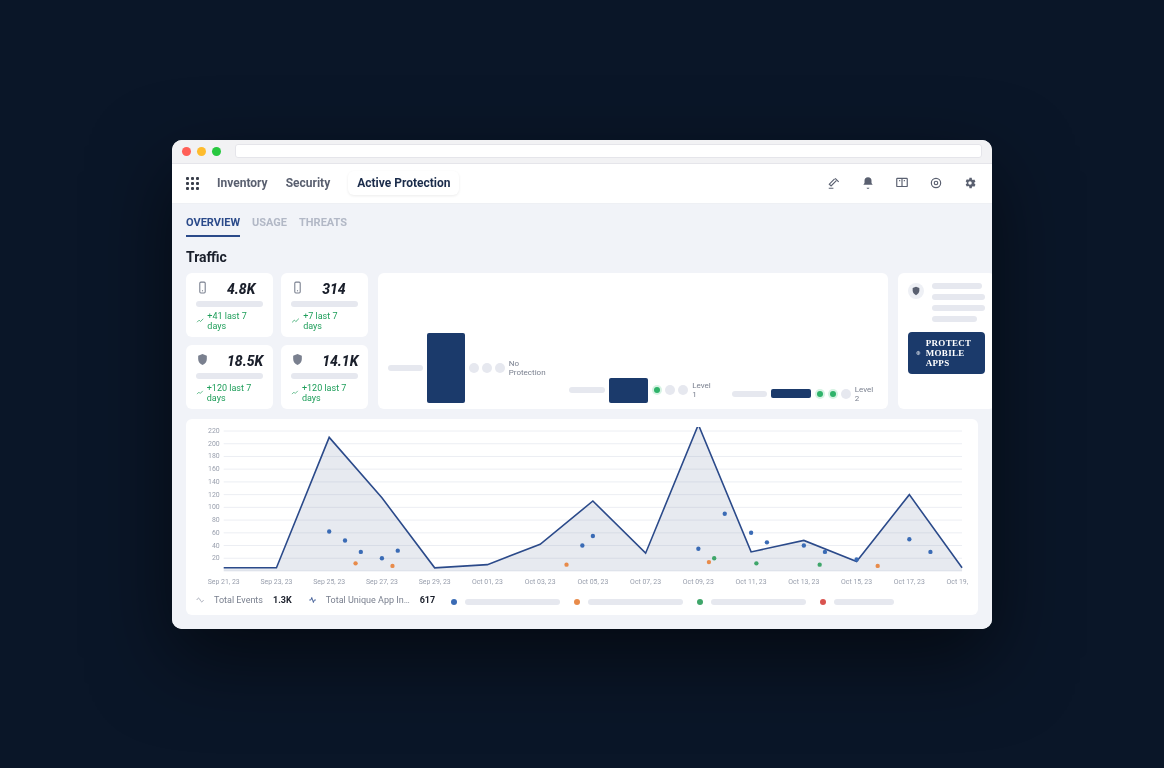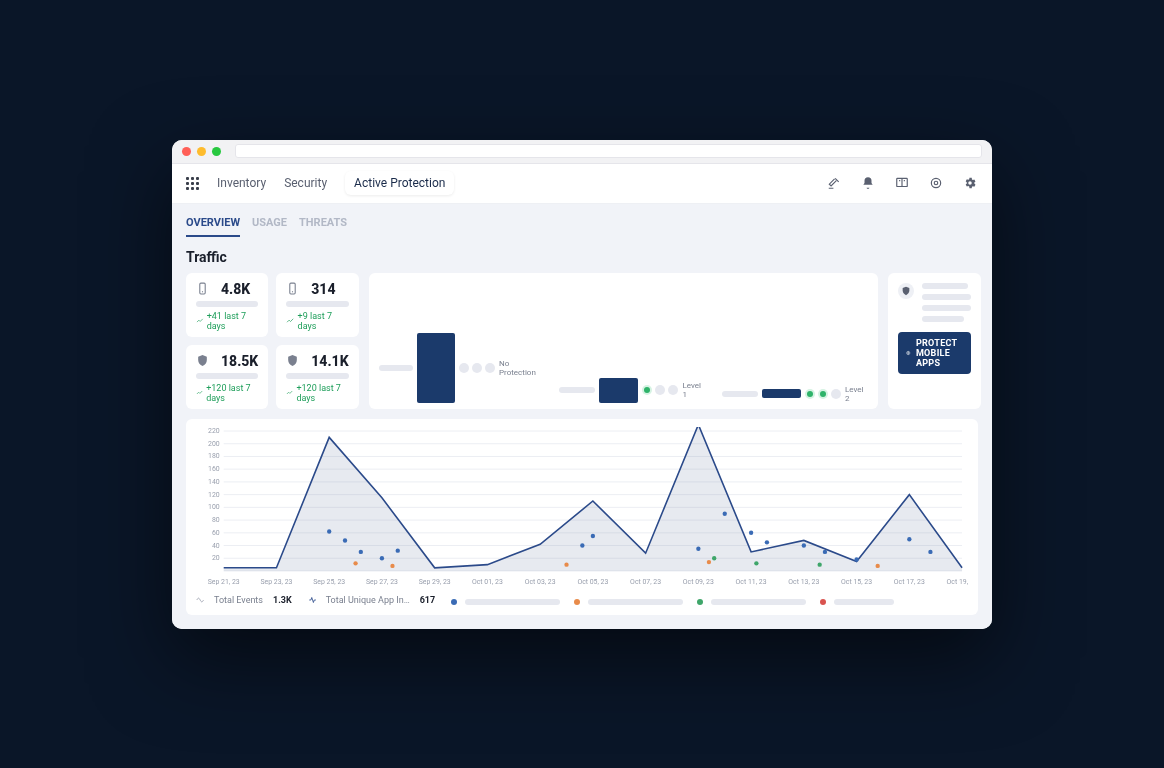--- a/index.html
+++ b/index.html
@@ -48,54 +48,54 @@
     gap: 18px;
     border-bottom: 1px solid #eef0f4;
   }
   .apps-icon {
     display: grid;
     grid-template-columns: repeat(3, 3px);
     grid-template-rows: repeat(3, 3px);
     gap: 2px;
   }
   .apps-icon span { background: #3a3f4b; border-radius: 1px; }
-  .navtab { color: #5a6070; font-weight: 400; font-size: 12px; cursor: pointer; }
+  .navtab { color: #5a6070; font-weight: 700; font-size: 12px; cursor: pointer; }
   .navtab.active { color: #1a2b4a; background:#fff; padding:5px 9px; border-radius:6px; box-shadow: 0 1px 3px rgba(0,0,0,0.08);}
   .navspacer { flex: 1; }
   .navicon { width: 16px; height: 16px; display:flex; align-items:center; justify-content:center; color:#5a6070; cursor:pointer; }
   .navicon svg { width:14px; height:14px; }
   
   .content { background:#f1f3f8; padding: 10px 14px 14px; }
   .subtabs { display:flex; gap:12px; padding: 2px 0 8px; font-size:11px; font-weight:700; color:#b2b8c6; }
   .subtab { cursor:pointer; padding-bottom:6px; }
   .subtab.active { color:#2b4a8a; border-bottom: 2px solid #2b4a8a; }
   .section-title { font-size:14px; font-weight:700; color:#1a1f2b; padding: 4px 0 8px; }
   
   .traffic-row { display:flex; gap:10px; }
   .stat-grid { display:grid; grid-template-columns: 1fr 1fr; grid-template-rows: 1fr 1fr; gap:8px; width: 280px;}
   .stat-card { background:#fff; border-radius:6px; padding:8px 10px 6px; display:flex; flex-direction:column; gap:4px; }
-  .stat-top { display:flex; align-items:center; gap:12px; }
+  .stat-top { display:flex; gap:18px;font-style:italic; }
   .stat-icon { width:13px; height:13px; display:flex; align-items:center; justify-content:center; color:#7a808f;}
   .stat-icon svg { width:13px; height:13px; }
   .stat-value { font-size:14px; font-weight:800; color:#1a1f2b; }
   .stat-bar { height:6px; background:#e6e8ef; border-radius:3px; }
   .stat-delta { font-size:9px; color:#1e9e5a; display:flex; align-items:center; gap:3px;}
   .stat-delta svg { width:9px; height:9px; }
   
   .levels-panel { flex:1; background:#fff; border-radius:6px; padding: 8px 10px 6px; display:flex; gap:16px; align-items:flex-end; }
   .level-col { flex:1; display:flex; flex-direction:row; align-items:center; gap:4px;}
   .level-cap { width: 38px; height:6px; background:#e6e8ef; border-radius:3px;}
   .level-bar { width: 42px; background:#1b3a6b; border-radius:2px;}
   .level-icons { display:flex; gap:3px; }
   .level-icons span { width:10px; height:10px; border-radius:50%; background:#e6e8ef; }
   .level-icons span.on { background:#d6f3e3; position:relative;}
   .level-icons span.on::after{content:'';position:absolute;inset:2px;border-radius:50%;background:#2fb36a;}
   .level-label { font-size:8px; color:#7a808f; }
   
-  .protect-panel { width: 190px; background:#fff; border-radius:6px; padding:10px; display:flex; flex-direction:column; gap:6px; position:relative;}
+  .protect-panel { width: 190px; background:#fff; border-radius:6px; padding:10px; display:flex; flex-direction:column; gap:6px; position:relative;font-family:Liberation Serif, serif;}
   .protect-top { display:flex; gap:8px; align-items:flex-start;}
   .protect-icon { width:16px;height:16px;border-radius:50%;background:#eef0f5;display:flex;align-items:center;justify-content:center;}
   .protect-icon svg{width:10px;height:10px;color:#5a6070;}
   .protect-lines { flex:1; display:flex; flex-direction:column; gap:5px;}
   .ph-line { height:6px; background:#e6e8ef; border-radius:3px; }
   .protect-btn {
     margin-top:4px;
     background:#1b3a6b; color:#fff; font-size:9px; font-weight:700;
     letter-spacing:0.3px;
     padding:6px 8px; border-radius:4px; display:flex; align-items:center; gap:5px;
@@ -215,21 +215,21 @@
                   <path d="M11 18h2"></path>
                 </svg>
               </span>
             <span class="stat-value">314</span>
           </div>
           <div class="stat-bar"></div>
           <div class="stat-delta">
             <svg viewBox="0 0 24 24" fill="none" stroke="#1e9e5a" stroke-width="2">
                 <path d="M3 17l6-6 4 4 8-8"></path>
               </svg>
-            <span>+9 last 7 days</span>
+            <span>+7 last 7 days</span>
           </div>
         </div>
         <div class="stat-card">
           <div class="stat-top">
             <span class="stat-icon">
                 <svg viewBox="0 0 24 24" fill="currentColor">
                   <path d="M12 2l8 3v6c0 5-3.4 9.3-8 11-4.6-1.7-8-6-8-11V5l8-3z"></path>
                 </svg>
               </span>
             <span class="stat-value">18.5K</span>

